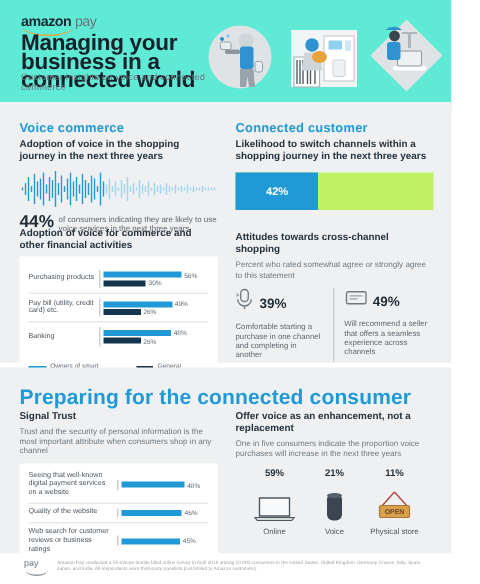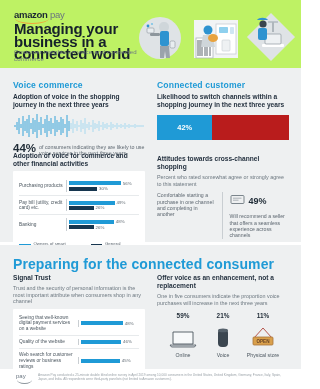--- a/index.html
+++ b/index.html
@@ -6,21 +6,21 @@
   body{
     width:301px;height:389px;overflow:hidden;
     background:#ffffff;
     font-family:"Liberation Sans", sans-serif;
     color:#3b4650;
     -webkit-font-smoothing:antialiased;
   }
   .page{position:relative;width:301px;height:389px;}
 
   
-  .header{position:relative;height:68px;background:#bef264;padding:6px 0 0 0;}
+  .header{position:relative;height:68px;background:#5eead4;padding:6px 0 0 0;}
   .brand{position:absolute;left:14px;top:9px;font-size:9.5px;letter-spacing:-0.3px;}
   .brand b{font-weight:bold;color:#1b2733;}
   .brand span{color:#6a7580;font-weight:normal;}
   .brand .smile{
     position:absolute;left:1px;top:9px;width:34px;height:5px;
     border-bottom:1.3px solid #f0a33a;border-radius:0 0 48% 48%/0 0 100% 100%;
   }
   .headline{position:absolute;left:14px;top:23px;width:135px;
     font-size:15px;line-height:12.6px;font-weight:bold;color:#16212b;letter-spacing:-0.2px;}
   .subhead{position:absolute;left:14px;top:48px;width:130px;
@@ -62,21 +62,21 @@
   .bfill{height:4px;background:#1f9ad6;}
   .bfill.dark{background:#16364f;}
   .bval{font-size:4.4px;color:#5d6770;margin-left:2px;white-space:nowrap;}
 
   .legend{display:flex;gap:10px;margin-top:4px;padding-top:3px;}
   .lg{display:flex;align-items:center;gap:2.5px;font-size:4.4px;color:#5d6770;}
   .swatch{width:13px;height:4px;background:#1f9ad6;}
   .swatch.dark{background:#16364f;}
 
   
-  .bigbar{margin-top:6px;height:25px;background:#b91c1c;display:flex;align-items:center;}
+  .bigbar{margin-top:6px;height:25px;background:#bef264;display:flex;align-items:center;}
   .bigbar .fill{height:25px;background:#1f9ad6;display:flex;align-items:center;justify-content:center;}
   .bigbar .fill span{font-size:7.4px;font-weight:bold;color:#ffffff;}
 
   
   .att{display:flex;margin-top:5px;}
   .att-col{flex:1;padding-right:5px;}
   .att-col+.att-col{border-left:1px solid #c9ced2;padding-left:7px;padding-right:0;}
   .att-head{display:flex;align-items:center;gap:4px;margin-bottom:3px;}
   .att-pct{font-size:9px;font-weight:bold;color:#1f2b36;}
   .att-txt{font-size:5.2px;line-height:6.4px;color:#5d6770;}
@@ -316,20 +316,31 @@
         <span>42%</span>
       </div>
     </div>
   </div>
 
   <div class="col-r" style="top:155px;">
     <h3 class="sub">Attitudes towards cross-channel shopping</h3>
     <p class="note">Percent who rated somewhat agree or strongly agree to this statement</p>
     <div class="att">
       <div class="att-col">
+        <div class="att-head">
+          <span>
+            <svg width="12" height="15" viewBox="0 0 12 15">
+              <rect x="3.5" y="1" width="5" height="8" rx="2.4" fill="none" stroke="#6d7880" stroke-width="0.9"></rect>
+              <path d="M1.5 7.5a4.5 4.5 0 0 0 9 0" fill="none" stroke="#6d7880" stroke-width="0.9"></path>
+              <line x1="6" y1="12" x2="6" y2="14" stroke="#6d7880" stroke-width="0.9"></line>
+              <path d="M0.6 3.6 2.2 5.2M0.6 5.6 2.2 4" stroke="#9aa2a8" stroke-width="0.7"></path>
+            </svg>
+          </span>
+          <span class="att-pct">39%</span>
+        </div>
         <div class="att-txt">Comfortable starting a purchase in one channel and completing in another</div>
       </div>
       <div class="att-col">
         <div class="att-head">
           <span>
             <svg width="15" height="13" viewBox="0 0 15 13">
               <rect x="1" y="2.5" width="13" height="8" rx="1" fill="none" stroke="#6d7880" stroke-width="0.9"></rect>
               <line x1="3" y1="5.2" x2="11.5" y2="5.2" stroke="#9aa2a8" stroke-width="0.8"></line>
               <line x1="3" y1="7.2" x2="8.5" y2="7.2" stroke="#9aa2a8" stroke-width="0.8"></line>
             </svg>

